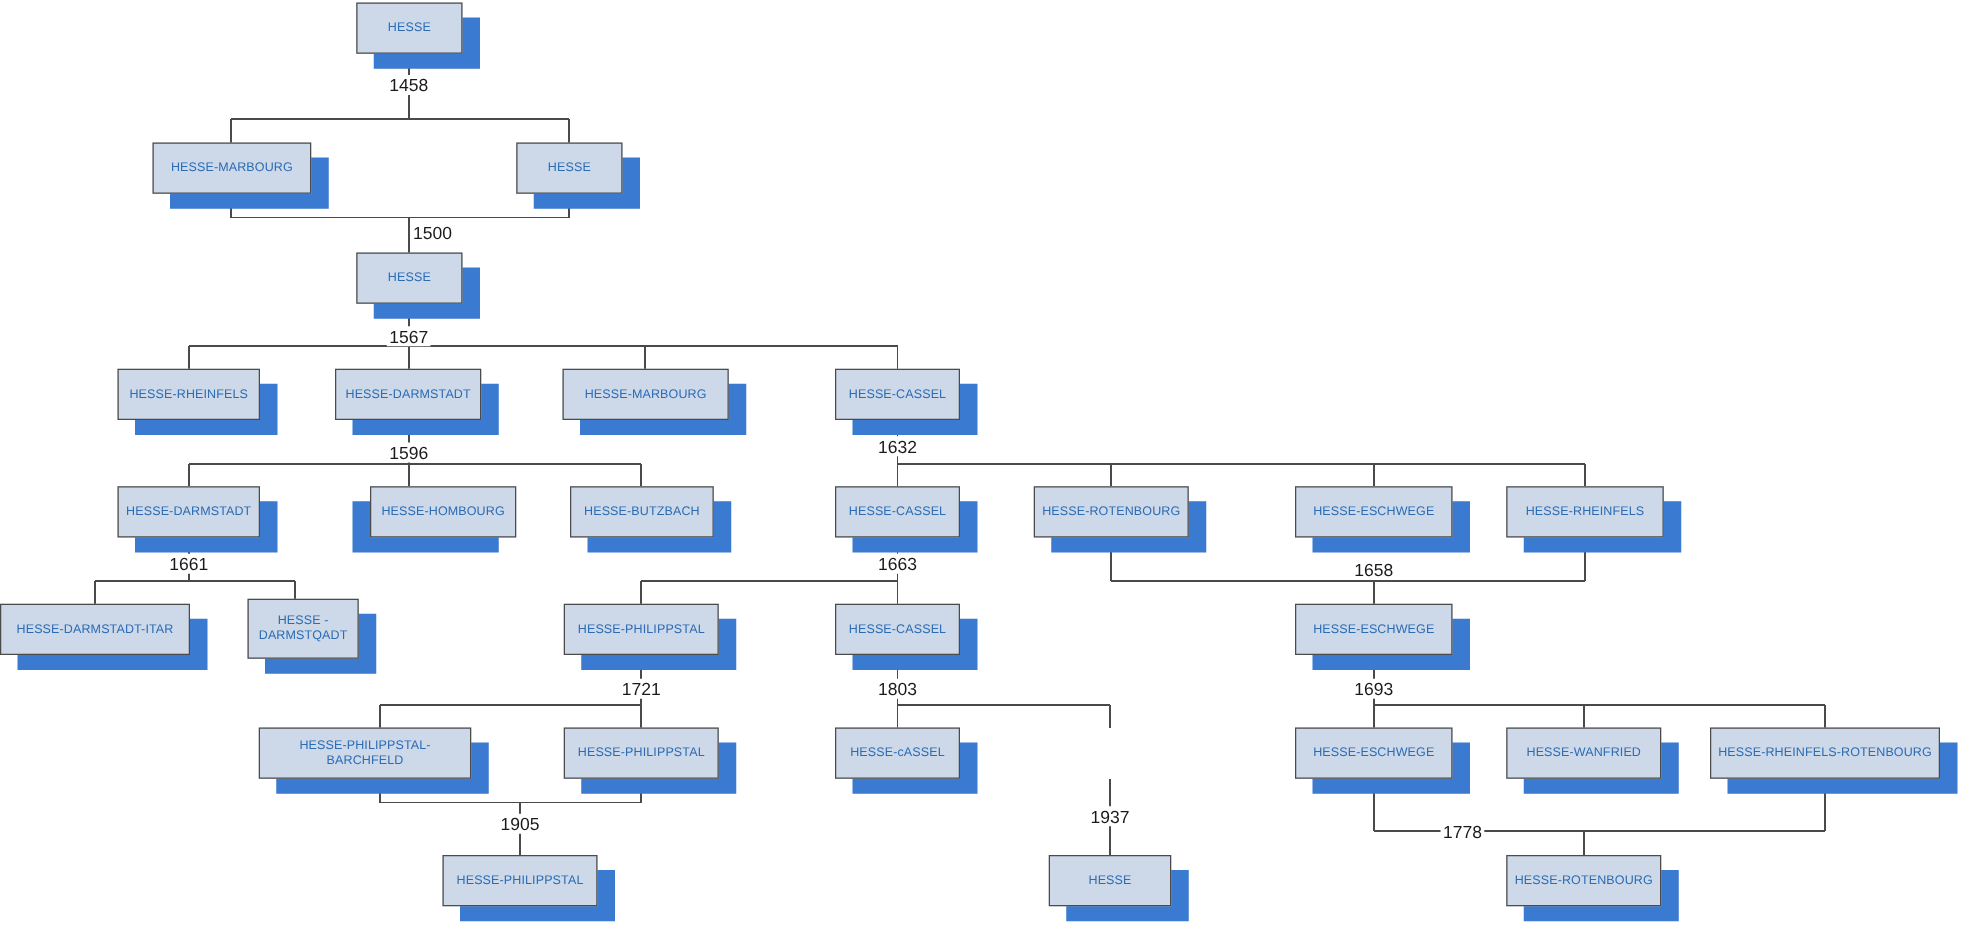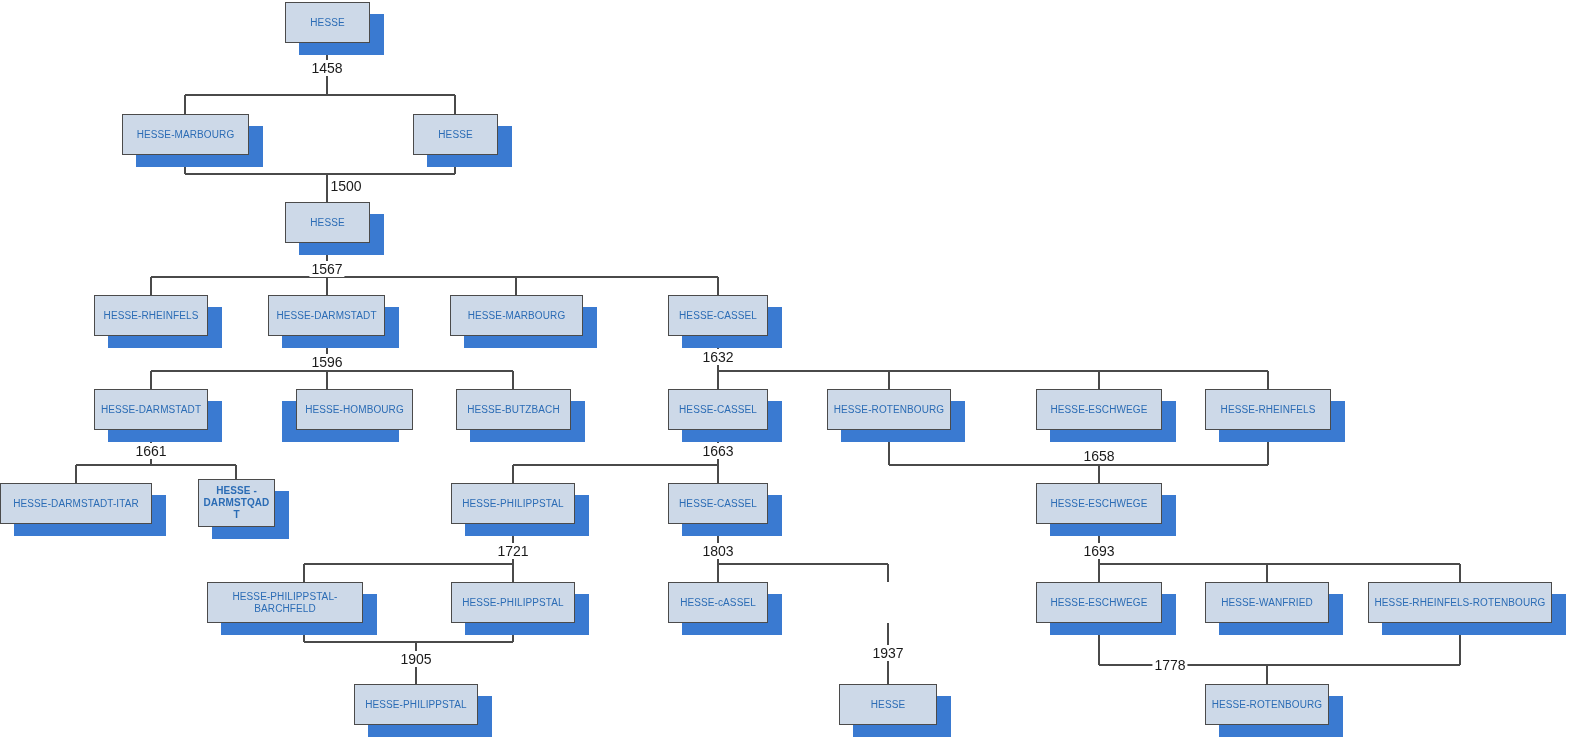--- a/index.html
+++ b/index.html
@@ -248,21 +248,21 @@
         <div class="node-box" style="background: rgb(205, 217, 232); border-color: rgb(75, 75, 75);">
           <span class="node-label" style="color: rgb(43, 108, 181);">HESSE-RHEINFELS</span>
         </div>
       </div>
       <div class="node" style="left: 0px; top: 483px; width: 152px; height: 41px;">
         <div class="node-shadow" style="background: rgb(58, 122, 209);"></div>
         <div class="node-box" style="background: rgb(205, 217, 232); border-color: rgb(75, 75, 75);">
           <span class="node-label" style="color: rgb(43, 108, 181);">HESSE-DARMSTADT-ITAR</span>
         </div>
       </div>
-      <div class="node" style="left: 198px; top: 479px; width: 77px; height: 48px; font-weight: bold;">
+      <div class="node" style="left: 198px; top: 479px; width: 89px; height: 48px;">
         <div class="node-shadow" style="background: rgb(58, 122, 209);"></div>
         <div class="node-box" style="background: rgb(205, 217, 232); border-color: rgb(75, 75, 75);">
           <span class="node-label" style="color: rgb(43, 108, 181);">HESSE - DARMSTQADT</span>
         </div>
       </div>
       <div class="node" style="left: 451px; top: 483px; width: 124px; height: 41px;">
         <div class="node-shadow" style="background: rgb(58, 122, 209);"></div>
         <div class="node-box" style="background: rgb(205, 217, 232); border-color: rgb(75, 75, 75);">
           <span class="node-label" style="color: rgb(43, 108, 181);">HESSE-PHILIPPSTAL</span>
         </div>
@@ -272,21 +272,21 @@
         <div class="node-box" style="background: rgb(205, 217, 232); border-color: rgb(75, 75, 75);">
           <span class="node-label" style="color: rgb(43, 108, 181);">HESSE-CASSEL</span>
         </div>
       </div>
       <div class="node" style="left: 1036px; top: 483px; width: 126px; height: 41px;">
         <div class="node-shadow" style="background: rgb(58, 122, 209);"></div>
         <div class="node-box" style="background: rgb(205, 217, 232); border-color: rgb(75, 75, 75);">
           <span class="node-label" style="color: rgb(43, 108, 181);">HESSE-ESCHWEGE</span>
         </div>
       </div>
-      <div class="node" style="left: 207px; top: 582px; width: 156px; height: 41px;">
+      <div class="node" style="left: 207px; top: 582px; width: 170px; height: 41px;">
         <div class="node-shadow" style="background: rgb(58, 122, 209);"></div>
         <div class="node-box" style="background: rgb(205, 217, 232); border-color: rgb(75, 75, 75);">
           <span class="node-label" style="color: rgb(43, 108, 181);">HESSE-PHILIPPSTAL-BARCHFELD</span>
         </div>
       </div>
       <div class="node" style="left: 451px; top: 582px; width: 124px; height: 41px;">
         <div class="node-shadow" style="background: rgb(58, 122, 209);"></div>
         <div class="node-box" style="background: rgb(205, 217, 232); border-color: rgb(75, 75, 75);">
           <span class="node-label" style="color: rgb(43, 108, 181);">HESSE-PHILIPPSTAL</span>
         </div>

